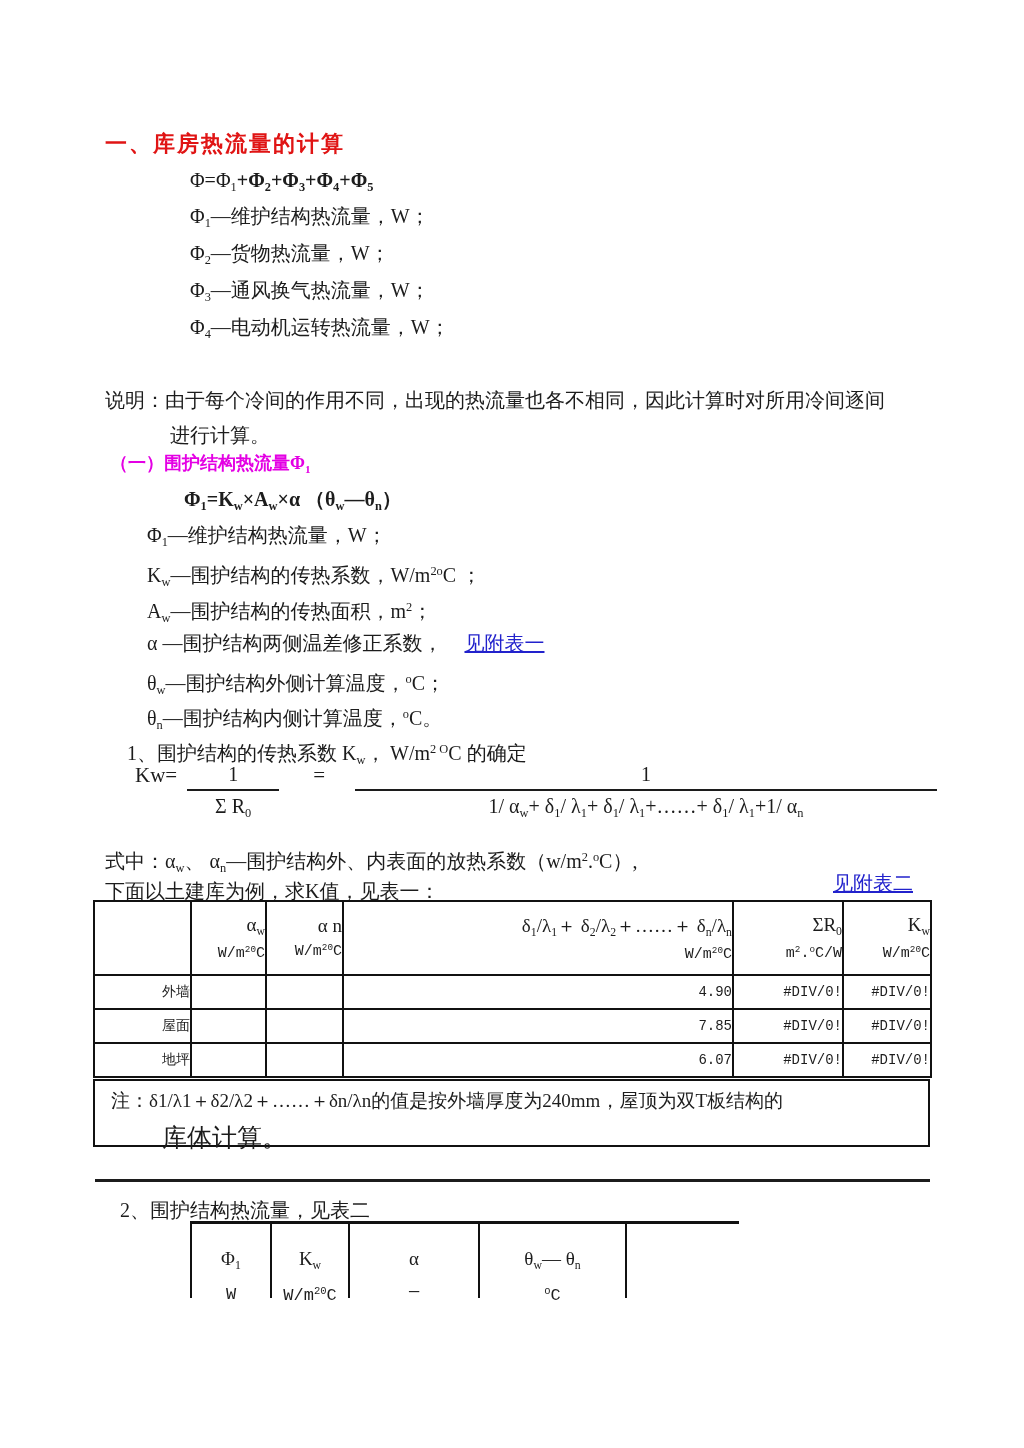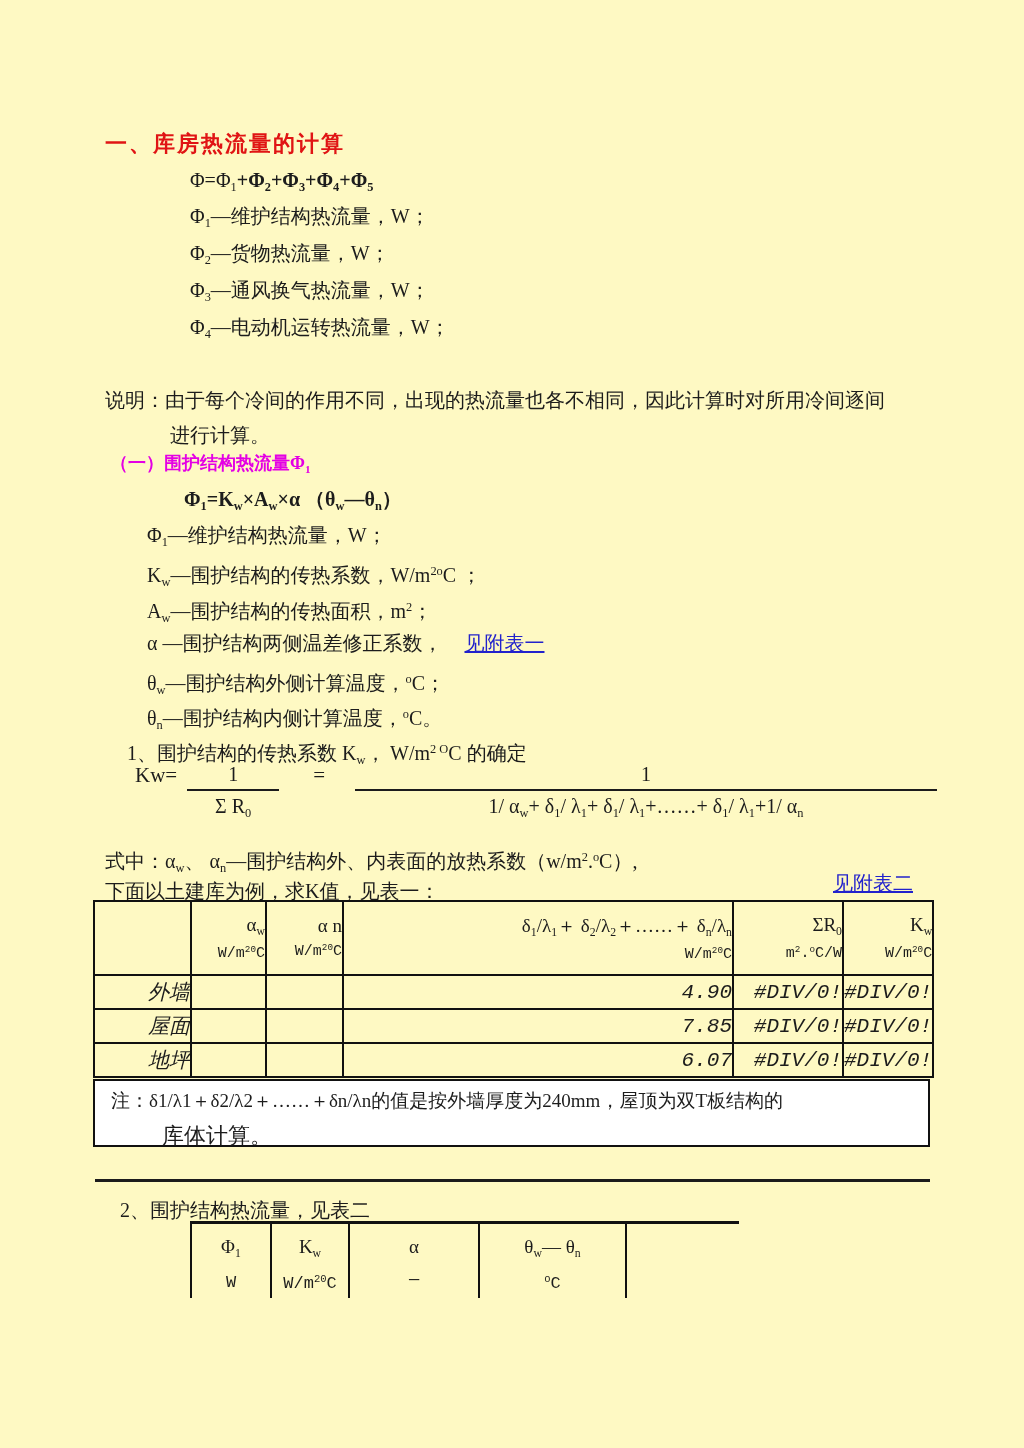--- a/index.html
+++ b/index.html
@@ -1,19 +1,19 @@
 <!DOCTYPE html>
 <html><head>
 <meta charset="utf-8">
 <style>
   html,body{margin:0;padding:0;background:#888;}
   .page{
     position:relative;
     width:1024px;height:1448px;
-    background:#fef9c3;
+    background:#ffffff;
     margin:0 auto;
     font-family:"Liberation Serif","DejaVu Serif",serif;
     color:#1c1c1c;
     overflow:hidden;
   }
   .line{position:absolute;white-space:nowrap;font-size:20px;line-height:26px;}
   .sub{font-size:0.62em;vertical-align:-0.32em;}
   .sup{font-size:0.62em;vertical-align:0.55em;}
   .b{font-weight:bold;}
   .h-red{color:#e01414;font-weight:bold;font-size:22px;letter-spacing:2px;}
@@ -30,27 +30,27 @@
   .kw-eq{font-size:21px;margin:0 30px 0 34px;}
   .f1{min-width:92px;}
   .f2{width:582px;}
   
   table.t1{position:absolute;left:93px;top:900px;border-collapse:collapse;table-layout:fixed;}
   table.t1 td{border:2px solid #111;text-align:right;vertical-align:middle;padding:0;overflow:hidden;}
   table.t1 .hcell{height:72px;}
   table.t1 .hl1{font-size:19px;}
   table.t1 .hl2{font-size:15px;font-family:"Liberation Mono","DejaVu Sans Mono",monospace;margin-top:5px;}
   table.t1 .rowlabel{font-size:19px;}
-  table.t1 .dcell{height:32px;font-size:21px;font-family:"Liberation Mono","DejaVu Sans Mono",monospace;font-style:italic;}
+  table.t1 .dcell{height:32px;font-size:14px;font-family:"Liberation Mono","DejaVu Sans Mono",monospace;}
   .notebox{position:absolute;left:93px;top:1079px;width:833px;height:64px;border:2px solid #111;background:#fff;}
   .notebox .nl1{position:absolute;left:16px;top:7px;font-size:19px;white-space:nowrap;}
-  .notebox .nl2{position:absolute;left:67px;top:40px;font-size:22px;white-space:nowrap;}
+  .notebox .nl2{position:absolute;left:67px;top:40px;font-size:25px;white-space:nowrap;}
   .hrule{position:absolute;left:95px;top:1179px;width:835px;height:3px;background:#1c1c1c;}
   .t2wrap{position:absolute;left:190px;top:1221px;width:549px;height:74px;border-top:3px solid #111;display:flex;}
-  .t2cell{border-left:2px solid #111;box-sizing:border-box;display:flex;flex-direction:column;align-items:center;justify-content:flex-start;padding-top:12px;}
+  .t2cell{border-left:2px solid #111;box-sizing:border-box;display:flex;flex-direction:column;align-items:center;justify-content:flex-start;padding-top:24px;}
   .t2cell:last-child{border-right:2px solid #111;}
   .t2cell .hl1{font-size:19px;}
   .t2cell .hl2{font-size:17px;margin-top:12px;font-family:"Liberation Mono","DejaVu Sans Mono",monospace;}
 </style>
 </head>
 <body>
 
 <div class="page">
 
   <div class="line h-red" style="left:105px;top:131px;">一、库房热流量的计算</div>

